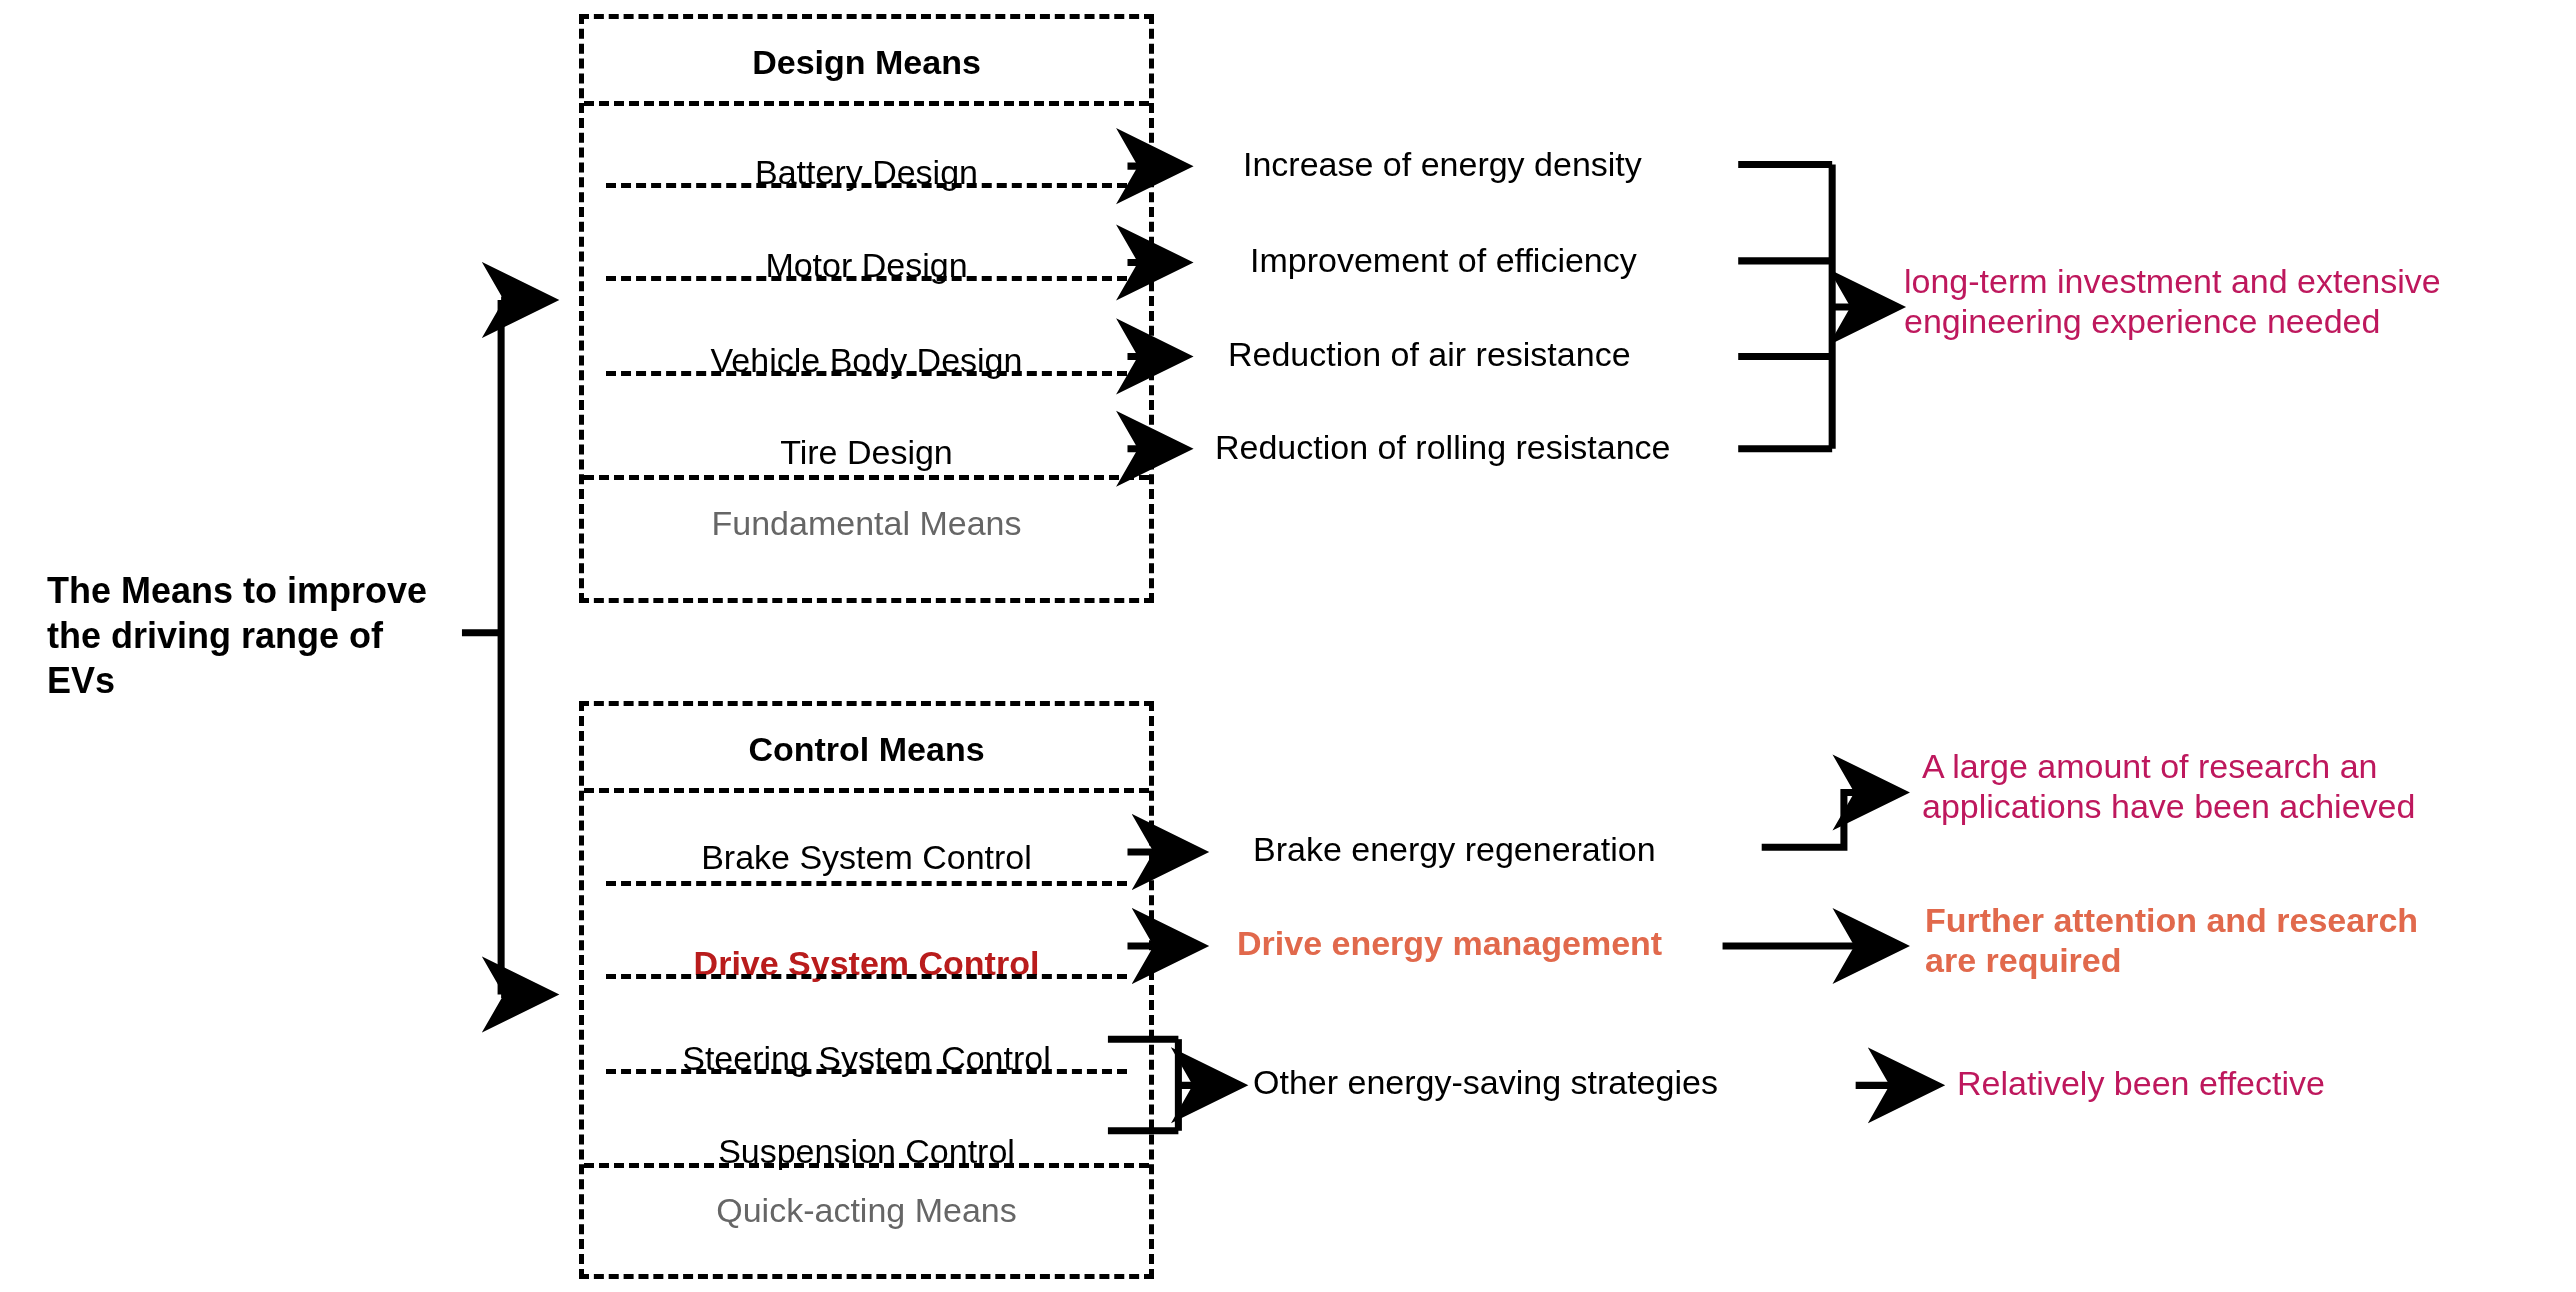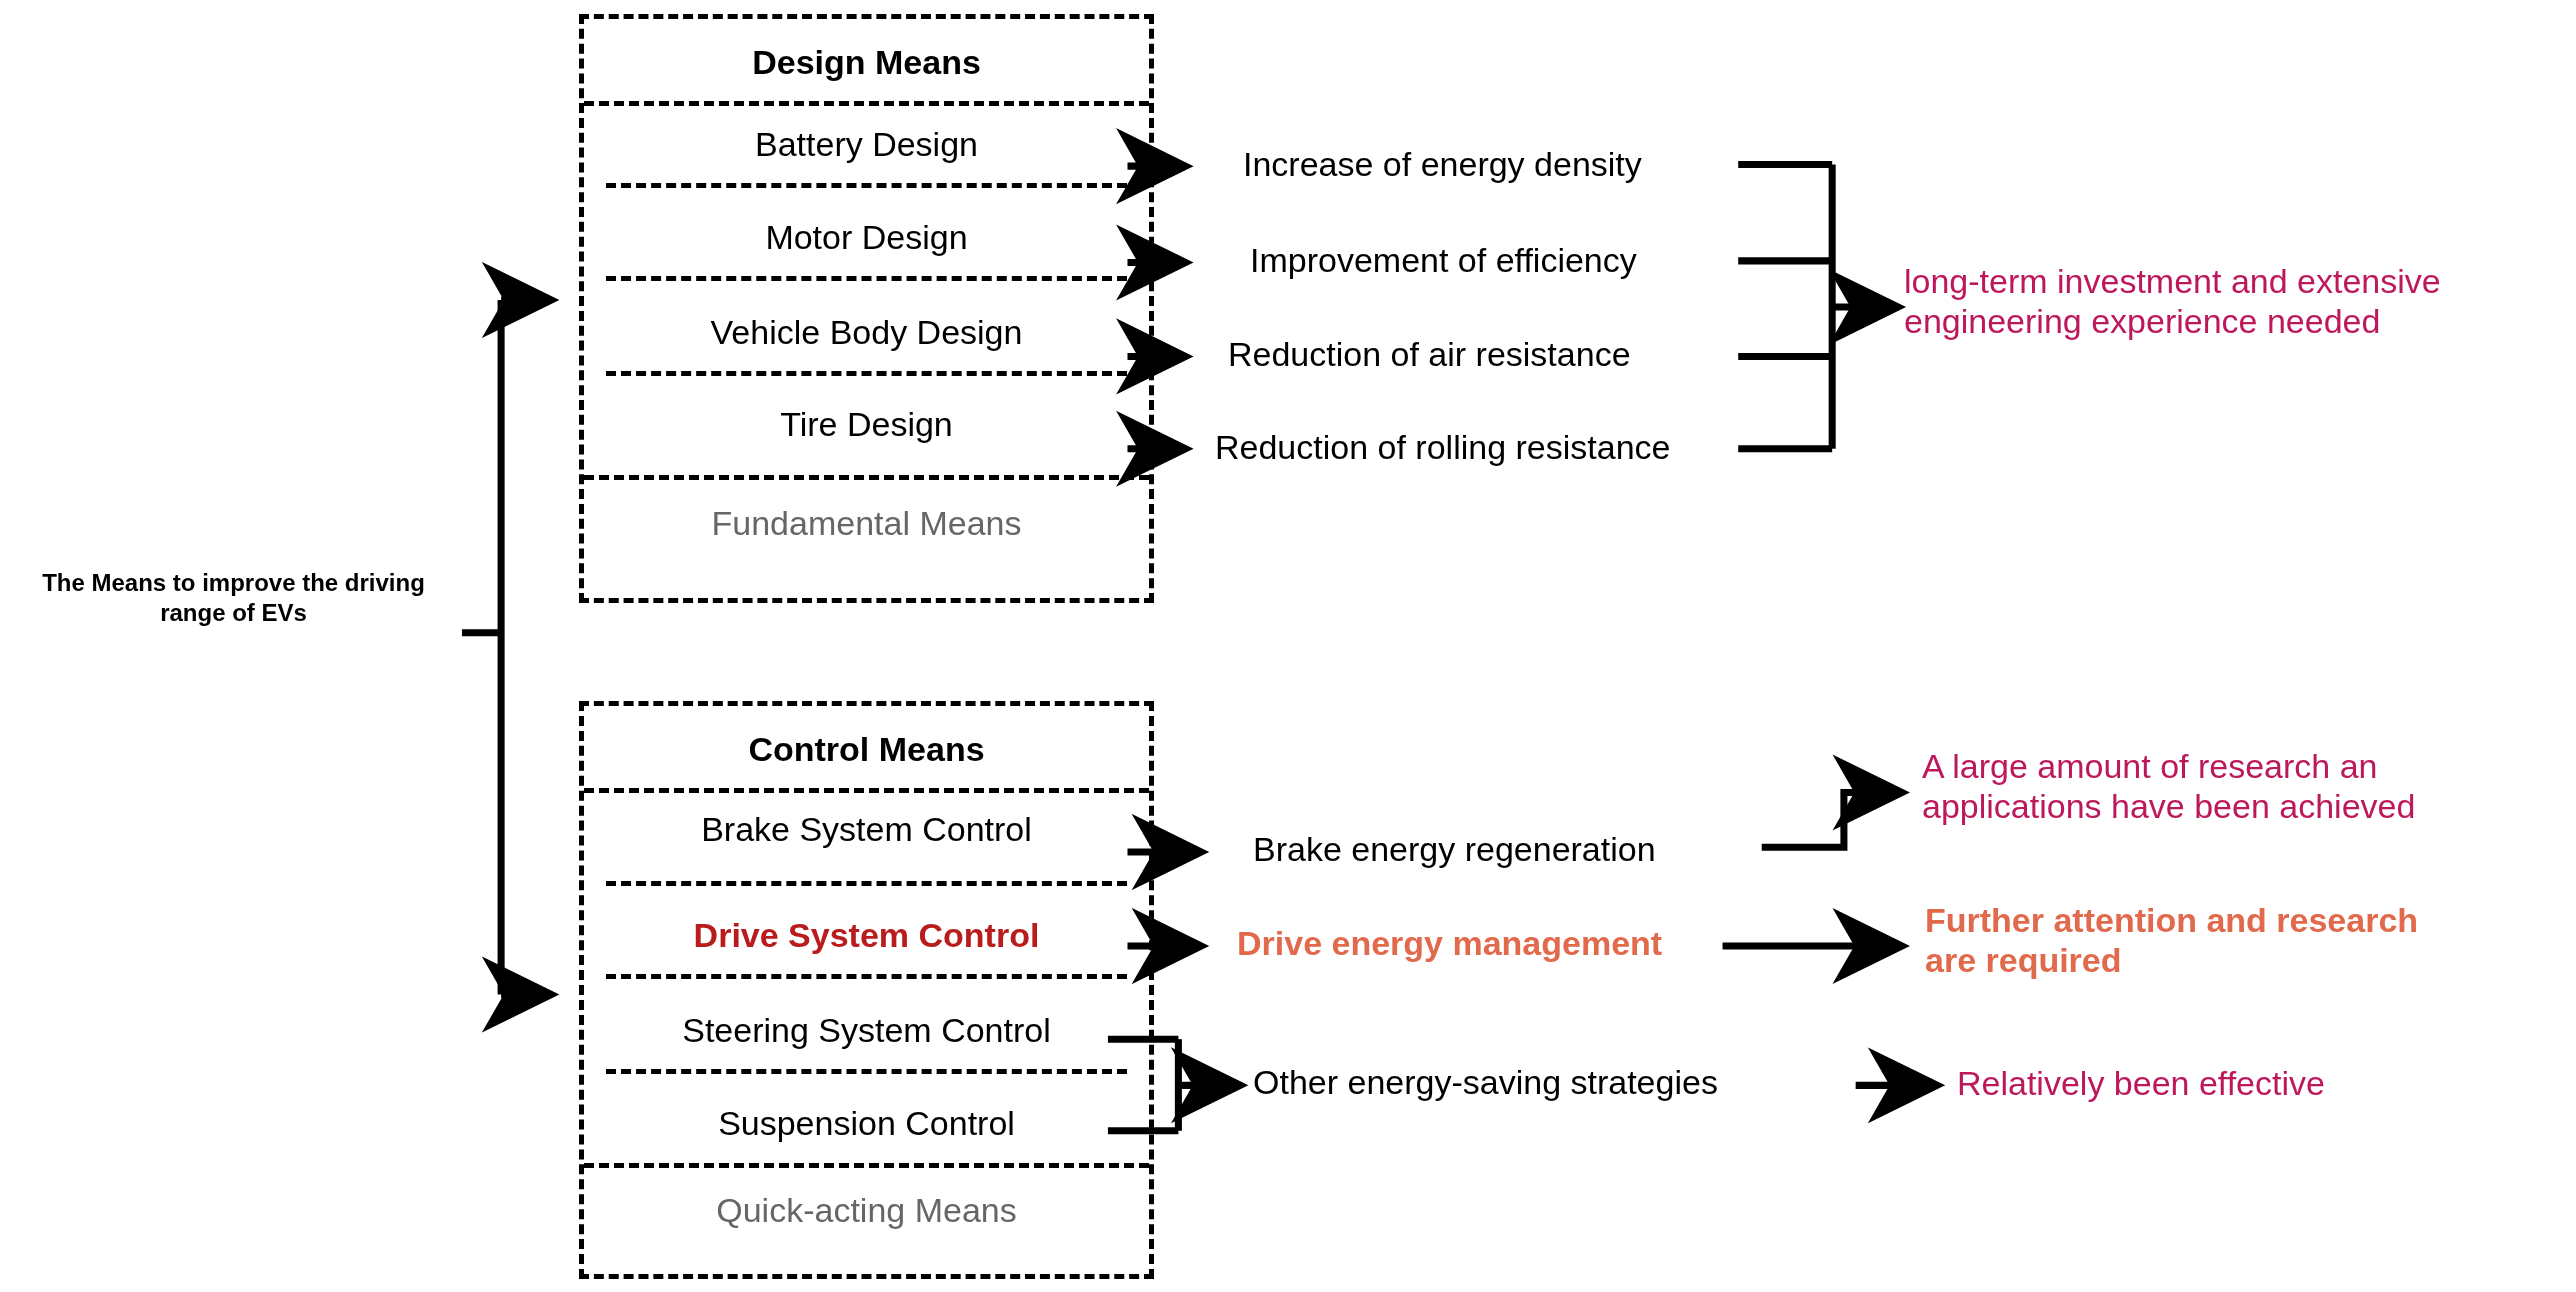--- a/index.html
+++ b/index.html
@@ -24,25 +24,25 @@
     left: 0;
     top: 0;
     width: 2576px;
     height: 1293px;
     pointer-events: none;
   }
 
   
   .root-label {
     position: absolute;
-    left: 30px;
+    left: 47px;
     top: 568px;
     width: 407px;
-    text-align: center;
-    font-size: 24px;
+    text-align: left;
+    font-size: 36px;
     font-weight: bold;
     line-height: 1.25;
     color: #000;
   }
 
   
   .group-box {
     position: absolute;
     box-sizing: border-box;
     border: 5.5px dashed #000000;
@@ -81,20 +81,21 @@
     width: calc(100% - 44px);
   }
   .row-label {
     position: absolute;
     left: 0;
     width: 100%;
     text-align: center;
     font-size: 34px;
     color: #000;
     white-space: nowrap;
+    margin-top: 28px;
   }
   .row-label.accent {
     color: #b91c1c;
     font-weight: bold;
   }
 
   
   .mid-label {
     position: absolute;
     font-size: 34px;

